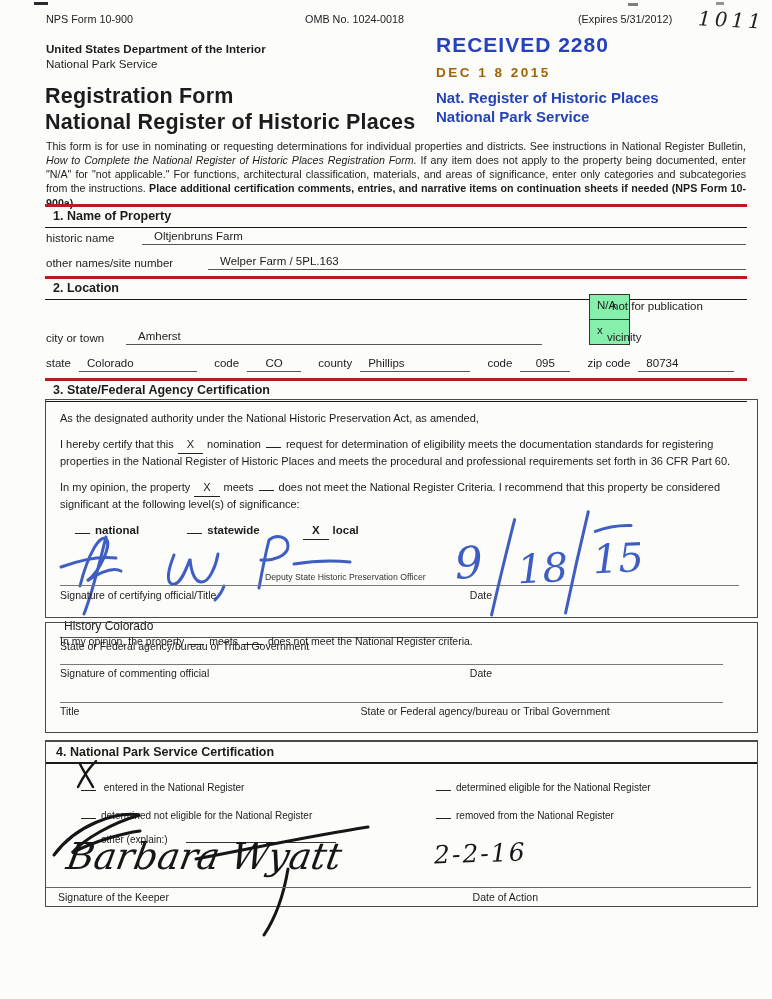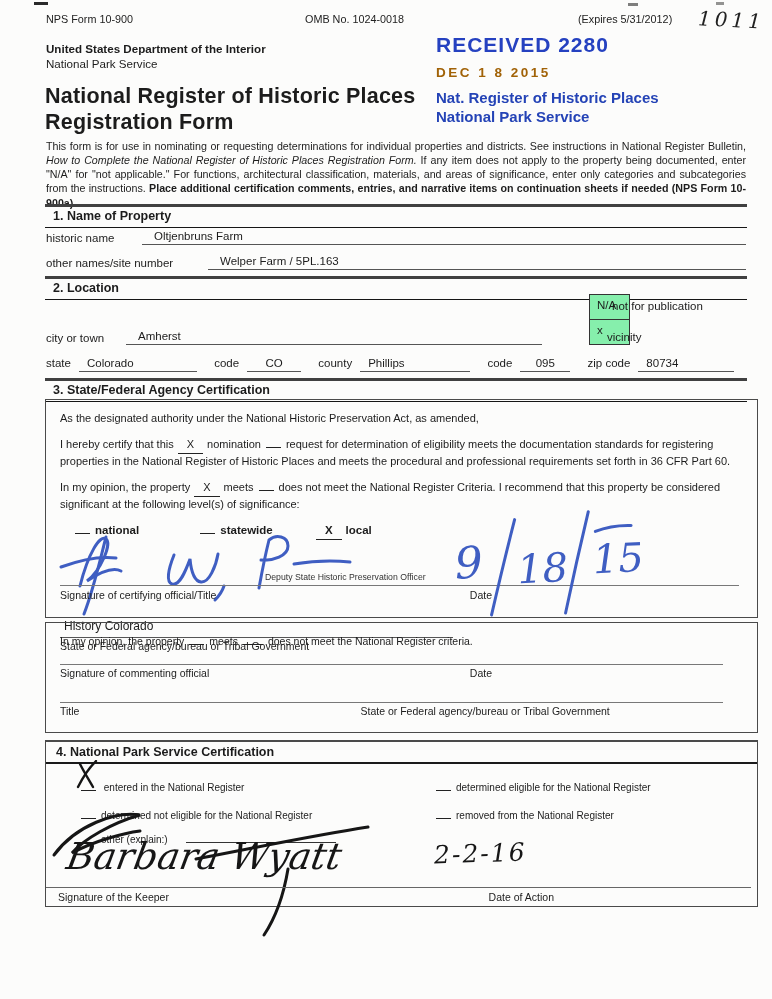--- a/index.html
+++ b/index.html
@@ -20,21 +20,21 @@
   
   .stampbox{position:absolute;left:436px;top:33px;width:330px;text-align:left;}
   .st-received{font-size:21px;font-weight:700;color:#2541c0;letter-spacing:1px;}
   .st-date{margin-top:8px;font-size:13.5px;font-weight:700;color:#a16207;letter-spacing:2.5px;}
   .st-reg{margin-top:9px;font-size:15px;font-weight:700;color:#2443b6;line-height:1.25;}
 
   .intro{position:absolute;left:46px;top:139px;width:700px;font-size:10.7px;line-height:1.32;
          text-align:justify;color:#1d1d1d;}
   .intro .it{font-style:italic;} .intro .bd{font-weight:700;}
 
-  .sec-head{position:absolute;left:45px;width:702px;border-top:3px solid #404040;
+  .sec-head{position:absolute;left:45px;width:702px;border-top:3px solid #b91c1c;
             border-bottom:1.6px solid #161616;font-size:12.5px;font-weight:700;
             padding:2px 0 4px 8px;box-sizing:border-box;}
   .h1{top:204px;} .h2{top:276px;} .h3{top:378px;}
 
   .frow{position:absolute;left:46px;display:flex;align-items:flex-end;font-size:11.5px;}
   .lbl{flex:none;padding-bottom:1px;}
   .fval{border-bottom:1.3px solid #555;padding:0 0 2px 12px;flex:1;}
   .r-hist{top:230px;width:700px;} .r-hist .lbl{width:96px;}
   .r-other{top:255px;width:700px;} .r-other .lbl{width:162px;}
   .r-street{top:299px;width:496px;} .r-street .lbl{width:92px;}
@@ -51,21 +51,21 @@
   .vic{position:absolute;left:607px;top:331px;font-size:11.5px;}
 
   .certbox{position:absolute;left:45px;width:713px;border:1.5px solid #4a4a4a;
            box-sizing:border-box;background:transparent;}
   .boxA{top:399px;height:219px;padding:11px 14px 0;font-size:11px;line-height:1.3;}
   .boxA p{margin:0 0 9px;line-height:1.42;}
   .xmark{display:inline-block;border-bottom:1.5px solid #222;padding:0 9px 1px;margin:0 4px;}
   .blank{display:inline-block;width:15px;height:11px;border-bottom:1.5px solid #222;margin:0 5px;}
   .blank.w{width:20px;}
   .levels{font-weight:700;font-size:11.5px;margin:2px 0 0 10px;}
-  .levels .gap1{margin-right:53px;} .levels .gap2{margin-right:40px;}
+  .levels .gap1{margin-right:40px;} .levels .gap2{margin-right:40px;}
   .sigarea{position:relative;height:44px;margin-top:2px;}
   .sigline{position:absolute;left:0;right:4px;bottom:0;border-bottom:1.5px solid #787878;}
   .officer{position:absolute;left:205px;bottom:3px;font-size:8.7px;color:#333;}
   .sig-svg{position:absolute;left:-6px;top:-16px;pointer-events:none;}
   .siglabels{position:relative;font-size:10.5px;margin-top:3px;height:14px;}
   .siglabels .datepos{position:absolute;left:60%;}
   .agline{width:57%;border-bottom:1.5px solid #555;font-size:12px;padding:2px 0 2px 4px;margin-top:14px;}
   .aglabel{font-size:10.5px;margin-top:2px;}
   .bluedate{position:absolute;left:405px;top:112px;transform:rotate(-3deg);pointer-events:none;}
 
@@ -84,42 +84,42 @@
   .otherrow{position:relative;margin:2px 0 0 30px;}
   .oline{display:inline-block;width:150px;height:10px;border-bottom:1.4px solid #333;margin-left:18px;}
   .checkwrap{position:relative;display:inline-block;}
   .checkwrap svg{position:absolute;left:-2px;top:-19px;}
   .keeper{position:relative;margin-top:20px;height:23px;}
   .kline{position:absolute;left:0;right:6px;bottom:0;border-bottom:1.6px solid #666;}
   .ksig{position:absolute;left:0;top:-58px;pointer-events:none;}
   .kdate{position:absolute;left:388px;top:-26px;font-family:"DejaVu Serif",serif;font-style:italic;
          font-size:25px;letter-spacing:2px;color:#161616;transform:rotate(-2deg);}
   .klabels{position:relative;font-size:10.5px;margin-top:3px;padding-left:12px;height:14px;}
-  .klabels .p60{position:absolute;left:60%;margin-left:16px;}
+  .klabels .p60{position:absolute;left:60%;}
   .hand-num{font-family:"DejaVu Serif",serif;font-style:italic;fill:#3f5ec2;}
 </style>
 </head>
 <body>
 
 <div class="page">
 
   <div class="speck" style="left:34px;top:2px;width:14px;height:3px;"></div>
   <div class="speck" style="left:628px;top:3px;width:10px;height:3px;opacity:.6;"></div>
   <div class="speck" style="left:716px;top:2px;width:8px;height:3px;opacity:.5;"></div>
 
   <span class="meta m1">NPS Form 10-900</span>
   <span class="meta m2">OMB No. 1024-0018</span>
   <span class="meta m3">(Expires 5/31/2012)</span>
   <span class="pgnum">1011</span>
 
   <div class="dept">United States Department of the Interior</div>
   <div class="agency">National Park Service</div>
   <div class="title">
+    <div>Registration Form</div>
     <div>National Register of Historic Places</div>
-    <div>Registration Form</div>
   </div>
 
   <div class="stampbox">
     <div class="st-received">RECEIVED 2280</div>
     <div class="st-date">DEC 1 8 2015</div>
     <div class="st-reg">
       <div>Nat. Register of Historic Places</div>
       <div>National Park Service</div>
     </div>
   </div>

